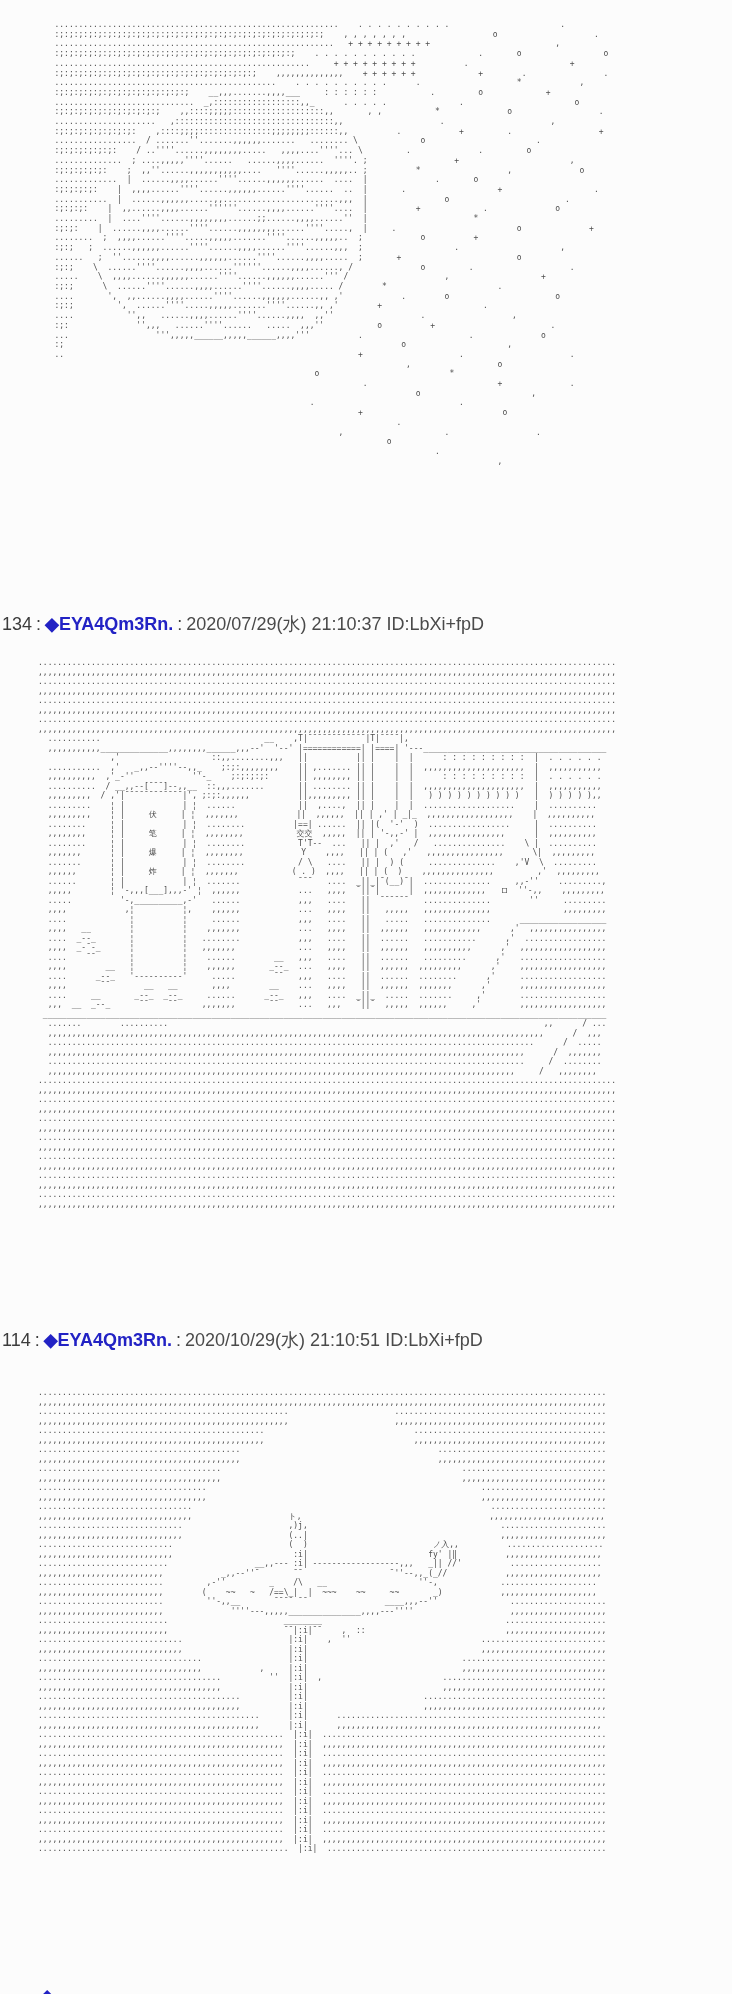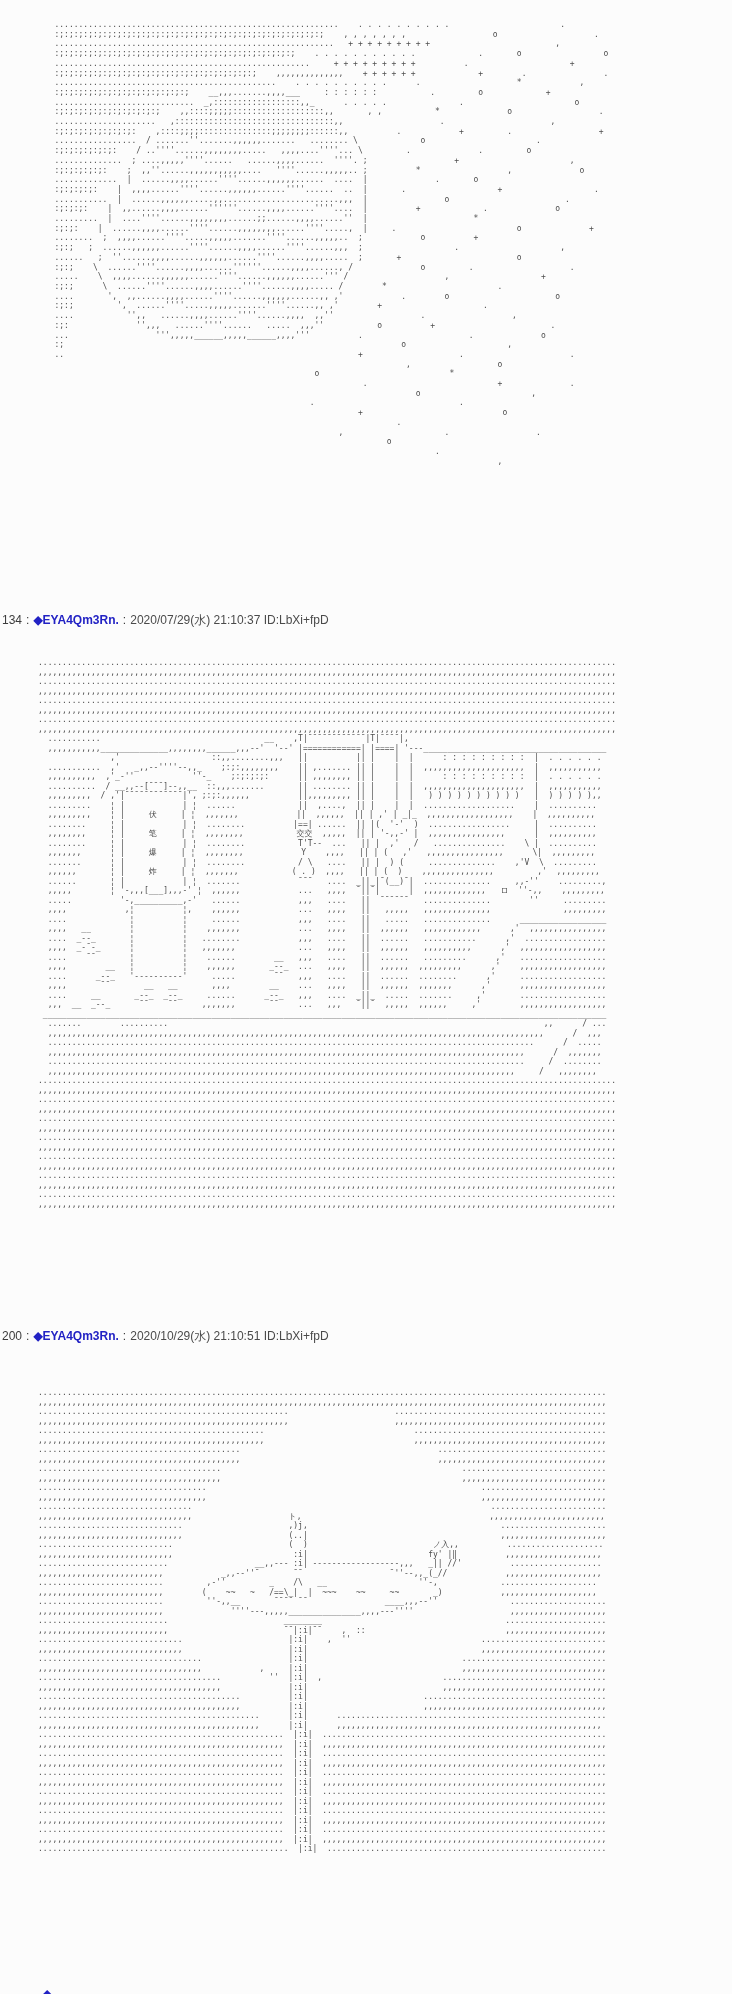--- a/index.html
+++ b/index.html
@@ -1,21 +1,21 @@
 <!DOCTYPE html>
 <html><head>
 <meta charset="utf-8">
 <style>
   html,body{margin:0;padding:0;background:#fcfcfc;}
   .page{position:relative;width:732px;height:1994px;background:#fcfcfc;overflow:hidden;
         font-family:"Liberation Sans",sans-serif;}
   .aa{position:absolute;font-family:"DejaVu Sans Mono",monospace;font-size:8px;
       line-height:9.5px;color:#4d4d4d;white-space:pre;margin:0;letter-spacing:0;}
   .aa.moon{line-height:9.7px;}
-  .post-header{position:absolute;font-size:12px;color:#4a4a4a;white-space:nowrap;}
+  .post-header{position:absolute;font-size:18px;color:#4a4a4a;white-space:nowrap;}
   .post-header .num{color:#3c3c3c;}
   .post-header .name{color:#2222c4;font-weight:bold;}
   .post-header .meta{color:#4a4a4a;}
   .sep{padding:0 4px;color:#3c3c3c;}
   .partial{position:absolute;font-size:13.5px;color:#2222c4;font-weight:bold;}
 </style>
 </head>
 <body>
 
 <div class="page">
@@ -124,21 +124,21 @@
 ........................................................................................................................
 ,,,,,,,,,,,,,,,,,,,,,,,,,,,,,,,,,,,,,,,,,,,,,,,,,,,,,,,,,,,,,,,,,,,,,,,,,,,,,,,,,,,,,,,,,,,,,,,,,,,,,,,,,,,,,,,,,,,,,,,,
 ........................................................................................................................
 ,,,,,,,,,,,,,,,,,,,,,,,,,,,,,,,,,,,,,,,,,,,,,,,,,,,,,,,,,,,,,,,,,,,,,,,,,,,,,,,,,,,,,,,,,,,,,,,,,,,,,,,,,,,,,,,,,,,,,,,,
 ........................................................................................................................
 ,,,,,,,,,,,,,,,,,,,,,,,,,,,,,,,,,,,,,,,,,,,,,,,,,,,,,,,,,,,,,,,,,,,,,,,,,,,,,,,,,,,,,,,,,,,,,,,,,,,,,,,,,,,,,,,,,,,,,,,,
 ........................................................................................................................
 ,,,,,,,,,,,,,,,,,,,,,,,,,,,,,,,,,,,,,,,,,,,,,,,,,,,,,,,,,,,,,,,,,,,,,,,,,,,,,,,,,,,,,,,,,,,,,,,,,,,,,,,,,,,,,,,,,,,,,,,,</pre>
 
   <div class="post-header" style="left:2px;top:1328px;">
-    <span class="num">200</span><span class="sep">:</span><span class="name">◆EYA4Qm3Rn.</span><span class="sep">:</span><span class="meta">2020/10/29(水) 21:10:51</span><span class="meta"> </span><span class="meta">ID:LbXi+fpD</span>
+    <span class="num">114</span><span class="sep">:</span><span class="name">◆EYA4Qm3Rn.</span><span class="sep">:</span><span class="meta">2020/10/29(水) 21:10:51</span><span class="meta"> </span><span class="meta">ID:LbXi+fpD</span>
   </div>
 
   <pre class="aa" style="left:38px;top:1388px;">......................................................................................................................
 ,,,,,,,,,,,,,,,,,,,,,,,,,,,,,,,,,,,,,,,,,,,,,,,,,,,,,,,,,,,,,,,,,,,,,,,,,,,,,,,,,,,,,,,,,,,,,,,,,,,,,,,,,,,,,,,,,,,,,,
 ....................................................                      ............................................
 ,,,,,,,,,,,,,,,,,,,,,,,,,,,,,,,,,,,,,,,,,,,,,,,,,,,,                      ,,,,,,,,,,,,,,,,,,,,,,,,,,,,,,,,,,,,,,,,,,,,
 ...............................................                               ........................................
 ,,,,,,,,,,,,,,,,,,,,,,,,,,,,,,,,,,,,,,,,,,,,,,,                               ,,,,,,,,,,,,,,,,,,,,,,,,,,,,,,,,,,,,,,,,
 ..........................................                                         ...................................
 ,,,,,,,,,,,,,,,,,,,,,,,,,,,,,,,,,,,,,,,,,,                                         ,,,,,,,,,,,,,,,,,,,,,,,,,,,,,,,,,,,

